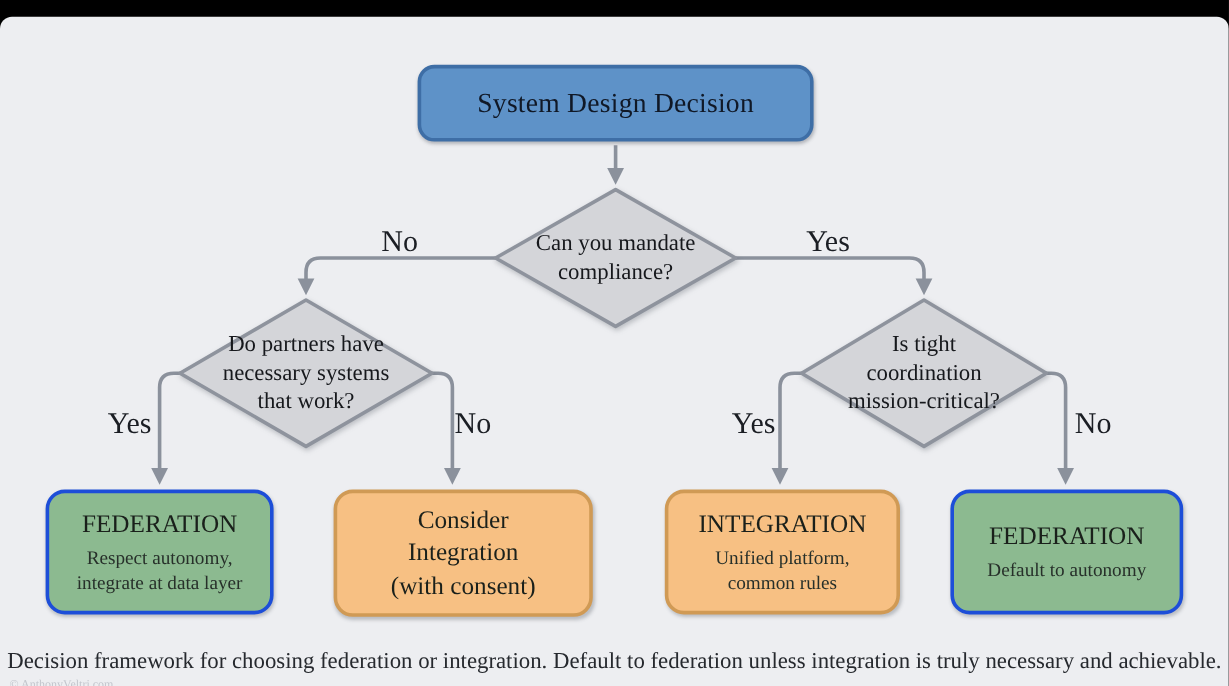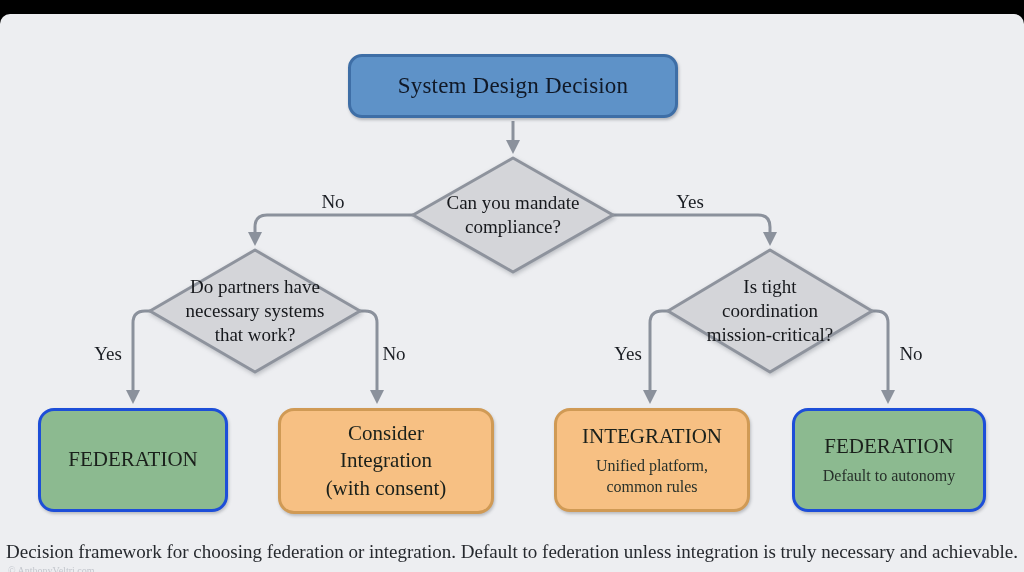--- a/index.html
+++ b/index.html
@@ -20,21 +20,21 @@
     font-size:23px;font-weight:500;color:#101826;box-sizing:border-box;
     box-shadow:1px 2px 3px rgba(70,75,85,.35);letter-spacing:.2px;
   }
   .dq{
     position:absolute;width:210px;text-align:center;font-size:19px;
     line-height:1.25;color:#16181c;white-space:pre-line;
     transform:translate(-50%,-50%);
   }
   .edge-label{
     position:absolute;transform:translate(-50%,-50%);
-    font-size:19px;color:#1b1e24;
+    font-size:25px;color:#1b1e24;
   }
   .outcome{
     position:absolute;border-radius:16px;box-sizing:border-box;
     display:flex;flex-direction:column;align-items:center;justify-content:center;
     text-align:center;box-shadow:1px 2px 3px rgba(70,75,85,.30);padding:6px 8px;
   }
   .outcome.green{background:#8cba90;border:3px solid #1d4ed8;}
   .outcome.orange{background:#f7c083;border:3px solid #d09a55;}
   .outcome .title{font-size:21px;font-weight:500;color:#1a201b;white-space:pre-line;line-height:1.3;}
   .outcome .subtitle{font-size:16px;margin-top:6px;color:#27302a;white-space:pre-line;line-height:1.3;}
@@ -109,20 +109,22 @@
 
   <div class="edge-label" style="left:333px;top:188px;">No</div>
   <div class="edge-label" style="left:690px;top:188px;">Yes</div>
   <div class="edge-label" style="left:108px;top:340px;">Yes</div>
   <div class="edge-label" style="left:394px;top:340px;">No</div>
   <div class="edge-label" style="left:628px;top:340px;">Yes</div>
   <div class="edge-label" style="left:911px;top:340px;">No</div>
 
   <div id="o1" class="outcome green">
     <div class="title">FEDERATION</div>
+    <div class="subtitle">Respect autonomy,
+integrate at data layer</div>
   </div>
   <div id="o2" class="outcome orange">
     <div class="title">Consider
 Integration
 (with consent)</div>
   </div>
   <div id="o3" class="outcome orange">
     <div class="title">INTEGRATION</div>
     <div class="subtitle">Unified platform,
 common rules</div>

